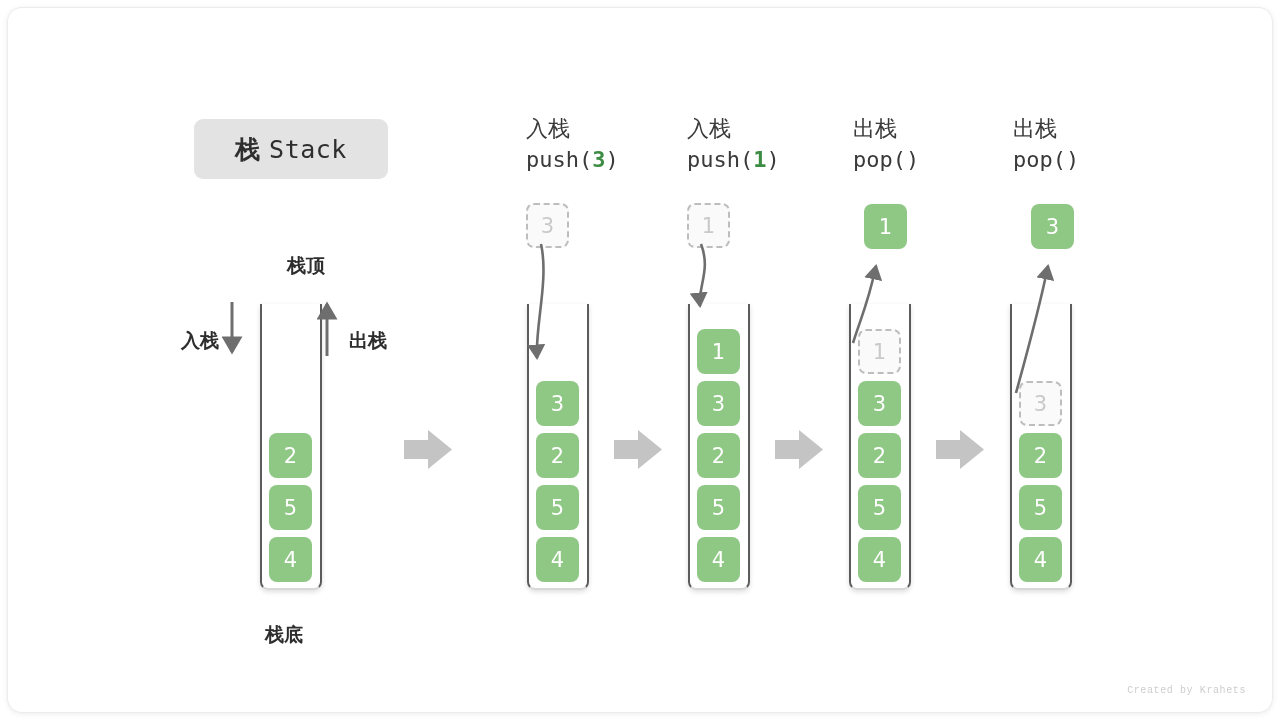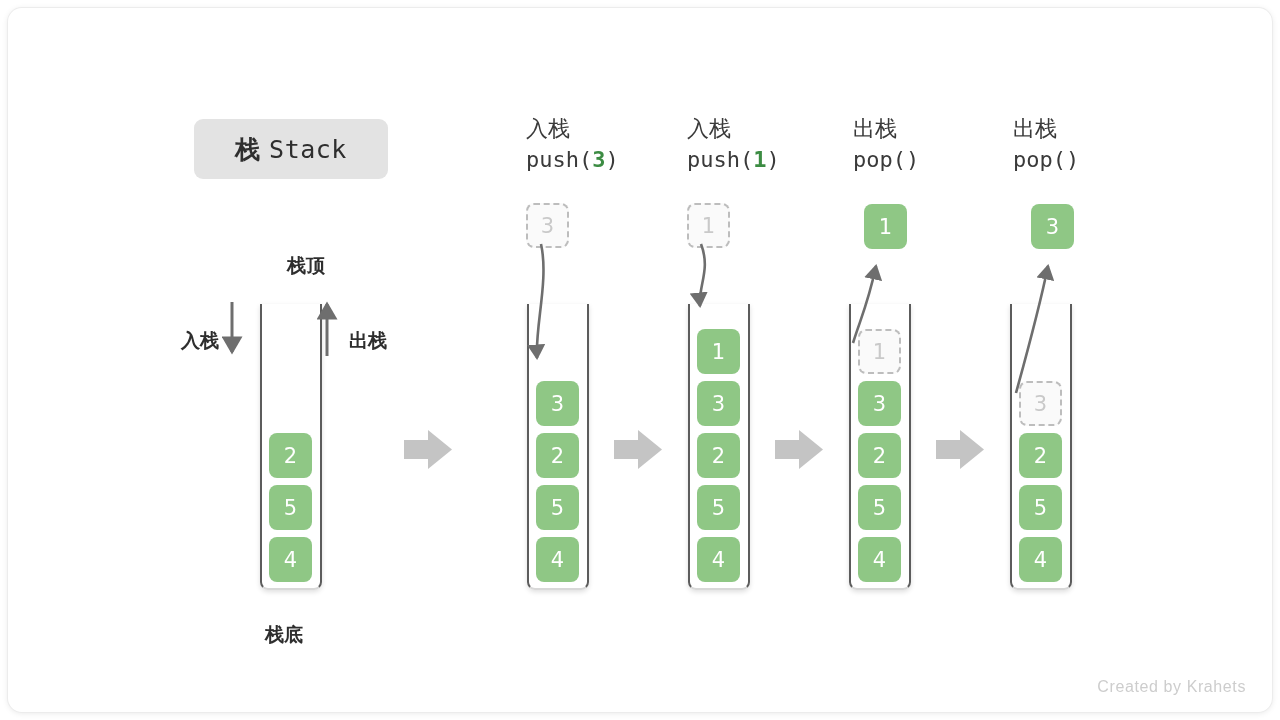--- a/index.html
+++ b/index.html
@@ -132,22 +132,22 @@
     left: 0; top: 0;
     width: 1264px;
     height: 704px;
     pointer-events: none;
   }
 
   
   #footer {
     right: 26px;
     bottom: 16px;
-    font-family: Liberation Sans, sans-serif;
-    font-size: 16px;
+    font-family: Liberation Mono, monospace;
+    font-size: 10px;
     color: #cdcdcd;
     letter-spacing: 0.6px;
   }
 </style>
 </head>
 <body>
 
 <div id="card">
 
   <div id="title-badge" class="abs">

